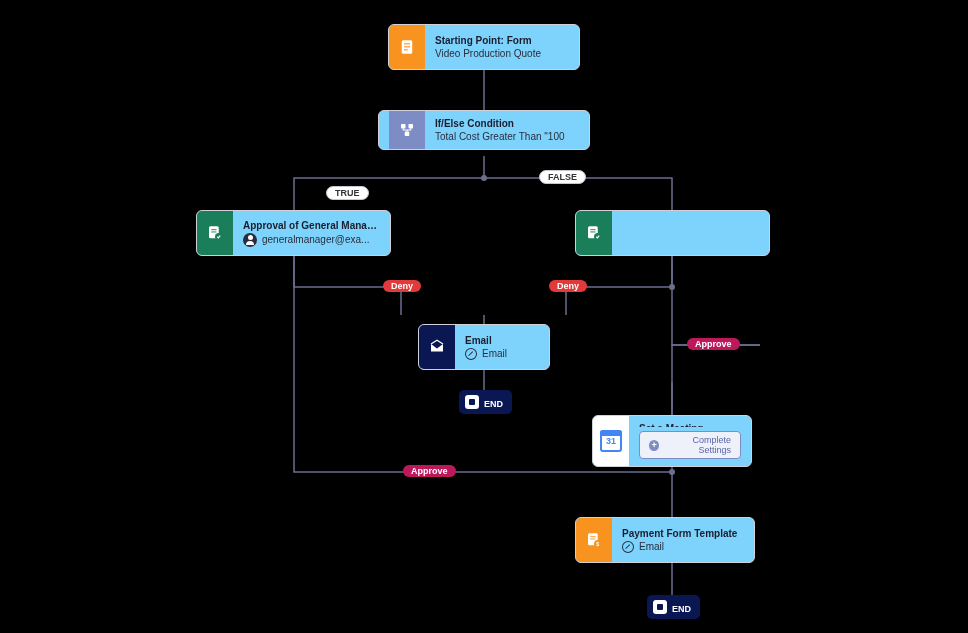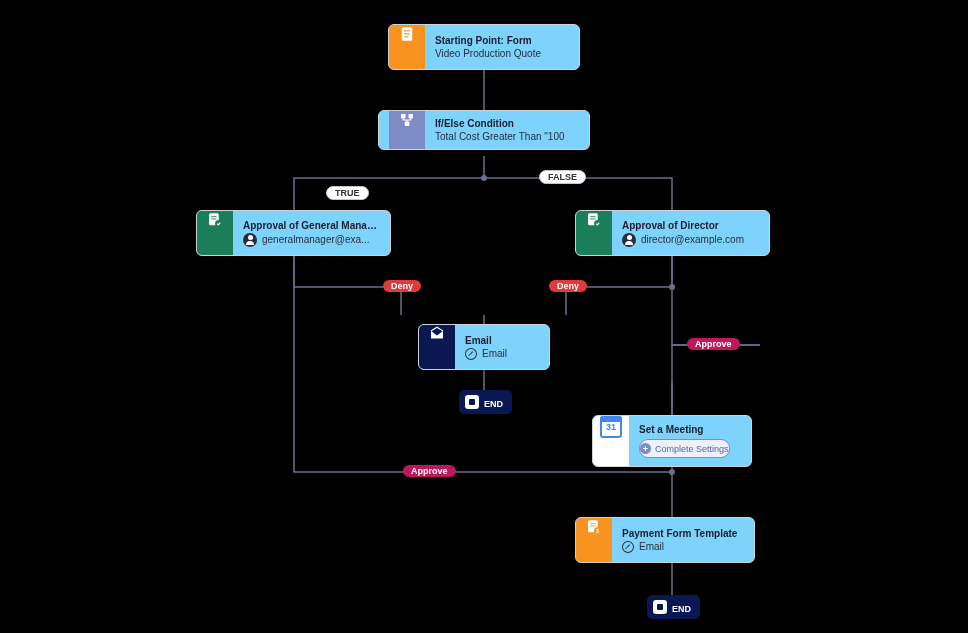--- a/index.html
+++ b/index.html
@@ -19,20 +19,21 @@
       border: 1px solid #d0d0d8;
       border-radius: 6px;
       display: flex;
       align-items: stretch;
       box-shadow: 0 1px 3px rgba(0,0,0,0.1);
       overflow: hidden;
     }
     .node-icon {
       width: 36px;
       display: flex;
+      align-items: center;
       justify-content: center;
       flex-shrink: 0;
     }
     .node-body {
       padding: 7px 10px;
       display: flex;
       flex-direction: column;
       justify-content: center;
       gap: 2px;
       overflow: hidden;
@@ -136,22 +137,22 @@
     .end-node span { color: #fff; font-size: 9px; font-weight: 600; }
     
     svg.lines { position: absolute; top: 0; left: 0; width: 100%; height: 100%; pointer-events: none; }
     svg.lines path, svg.lines line { stroke: #6b6e8f; stroke-width: 1.5; fill: none; }
     
     .complete-btn {
       border: 1px solid #7e8cc6;
       background: #eef0fa;
       color: #5a66a8;
       font-size: 9px;
-      padding: 3px 0;
-      border-radius: 9px;
+      padding: 3px 9px;
+      border-radius: 4px;
       display: flex; align-items: center; gap: 4px;
       cursor: pointer;
       text-align: right;
     }
     .complete-btn::before {
       content: "+";
       width: 11px; height: 11px;
       border-radius: 50%;
       background: #7e8cc6;
       color: #fff;
@@ -245,27 +246,20 @@
   <div class="node" style="left:575px; top:210px; width:195px; height:46px;">
     <div class="node-icon icon-green">
       <svg class="svg-icon" viewBox="0 0 24 24">
           <rect x="4" y="3" width="13" height="16" rx="2" fill="#fff"></rect>
           <rect x="7" y="7" width="7" height="1.2" fill="#1b7e5a"></rect>
           <rect x="7" y="10" width="7" height="1.2" fill="#1b7e5a"></rect>
           <circle cx="17" cy="17" r="5" fill="#1b7e5a"></circle>
           <path d="M15 17 l1.5 1.5 L19 15.5" stroke="#fff" stroke-width="1.5" fill="none"></path>
         </svg>
     </div>
-    <div class="node-body">
-      <div class="node-title">Approval of Director</div>
-      <div class="node-sub">
-        <span class="person-dot"></span>
-        <span>director@example.com</span>
-      </div>
-    </div>
   </div>
 
   <div class="badge badge-red" style="left:383px; top:280px;">Deny</div>
   <div class="badge badge-red" style="left:549px; top:280px;">Deny</div>
 
   <div class="node" style="left:418px; top:324px; width:132px; height:46px;">
     <div class="node-icon icon-navy">
       <svg class="svg-icon" viewBox="0 0 24 24">
           <path d="M4 8 L12 14 L20 8 V18 H4 Z" fill="#fff"></path>
           <path d="M4 8 L12 3 L20 8" fill="none" stroke="#fff" stroke-width="1.5"></path>

